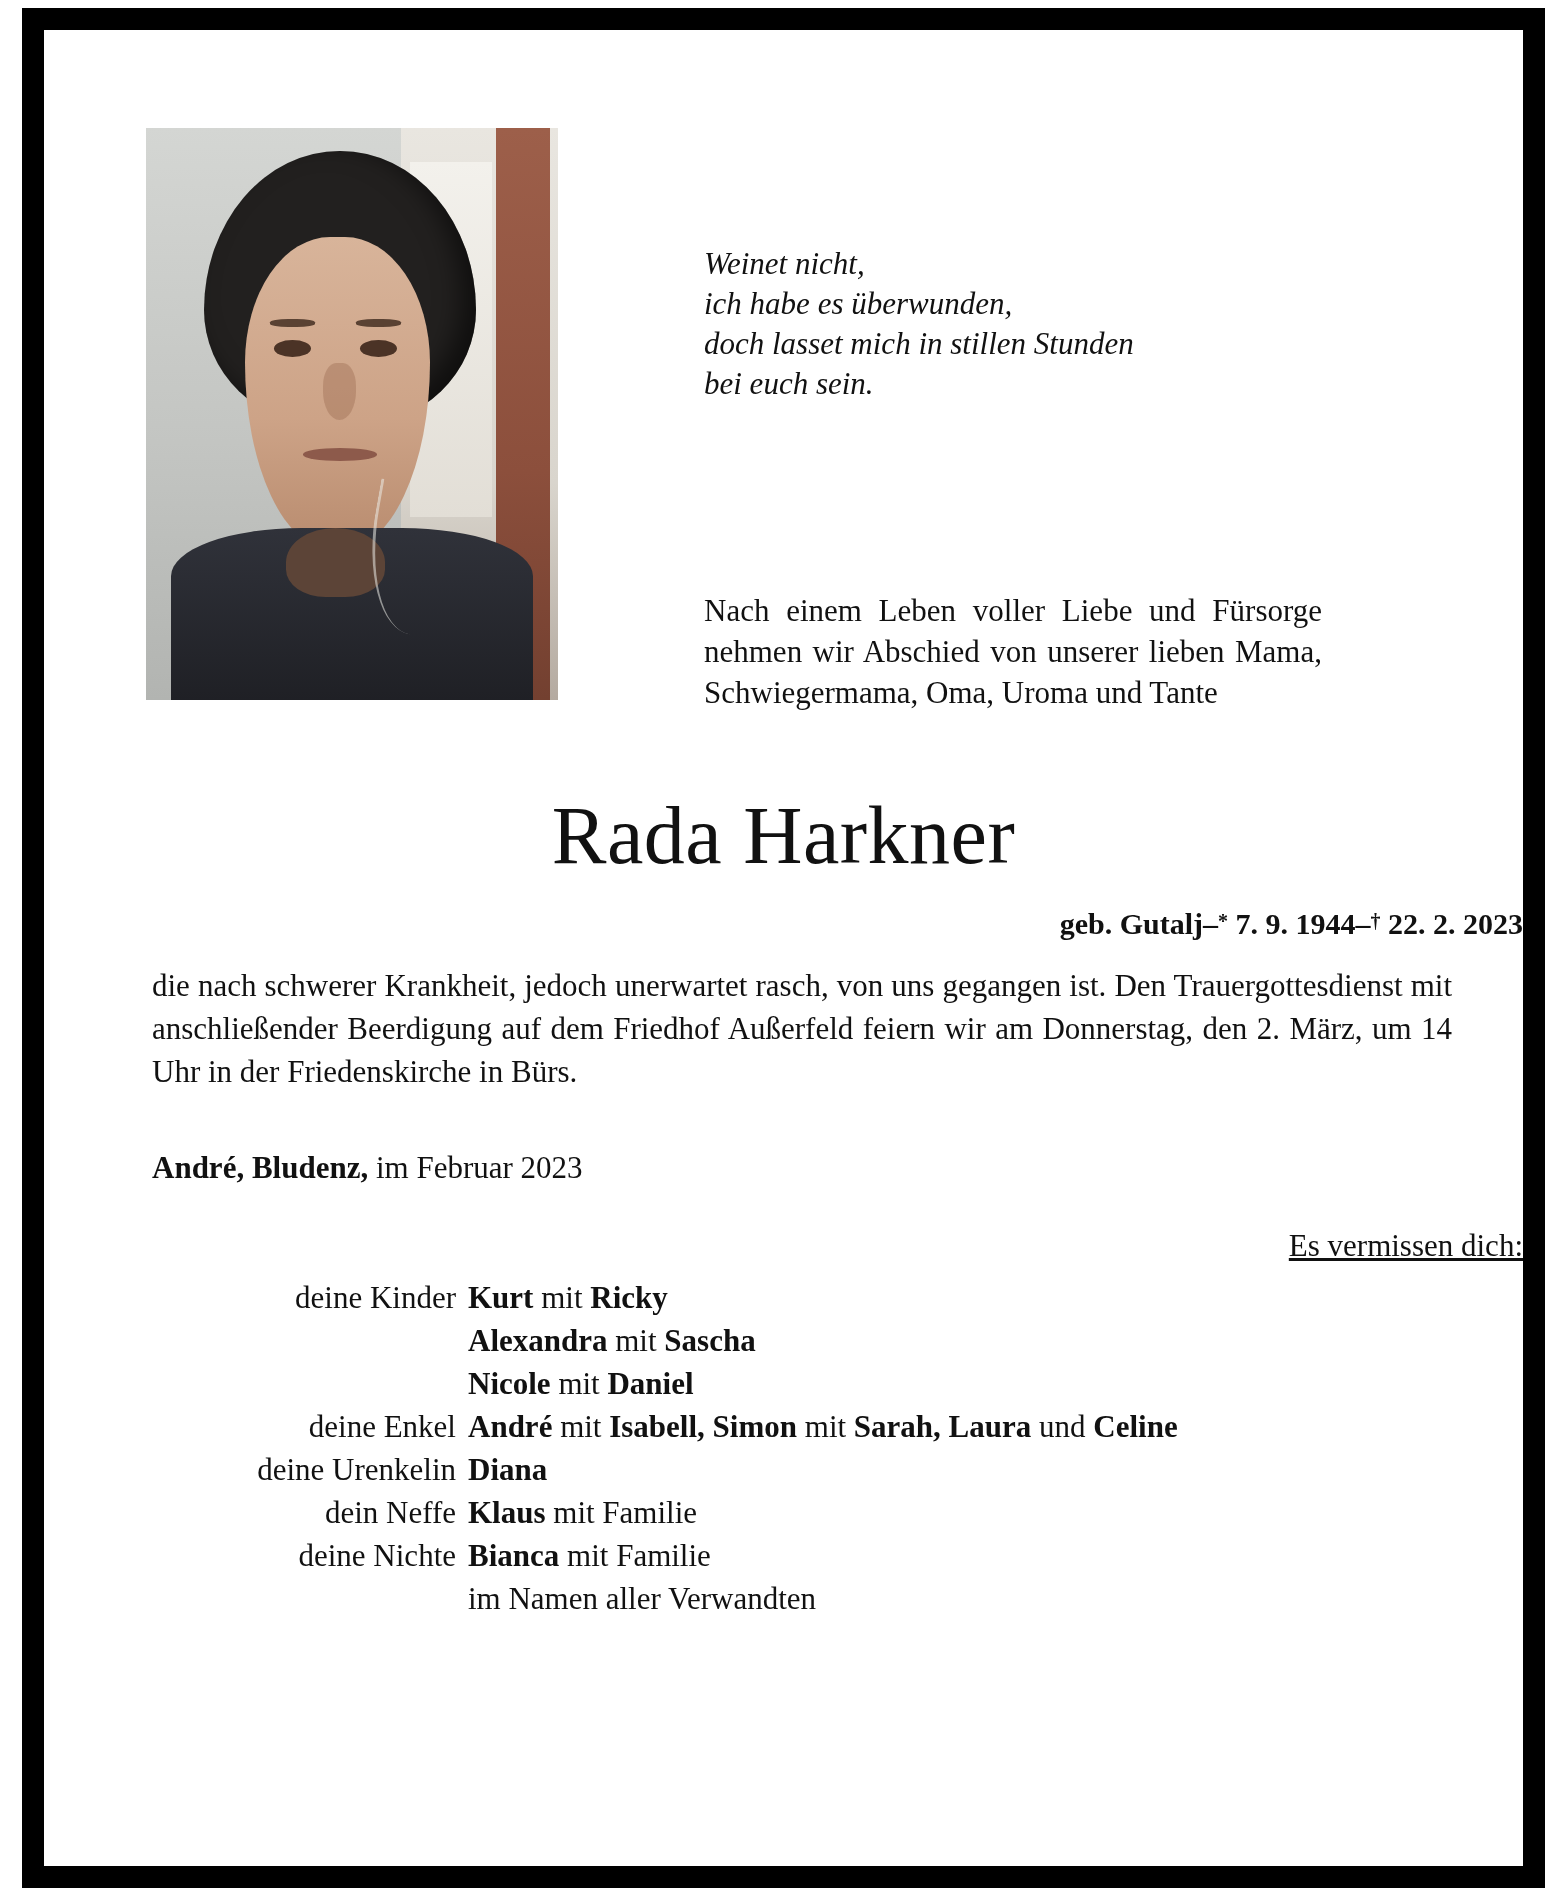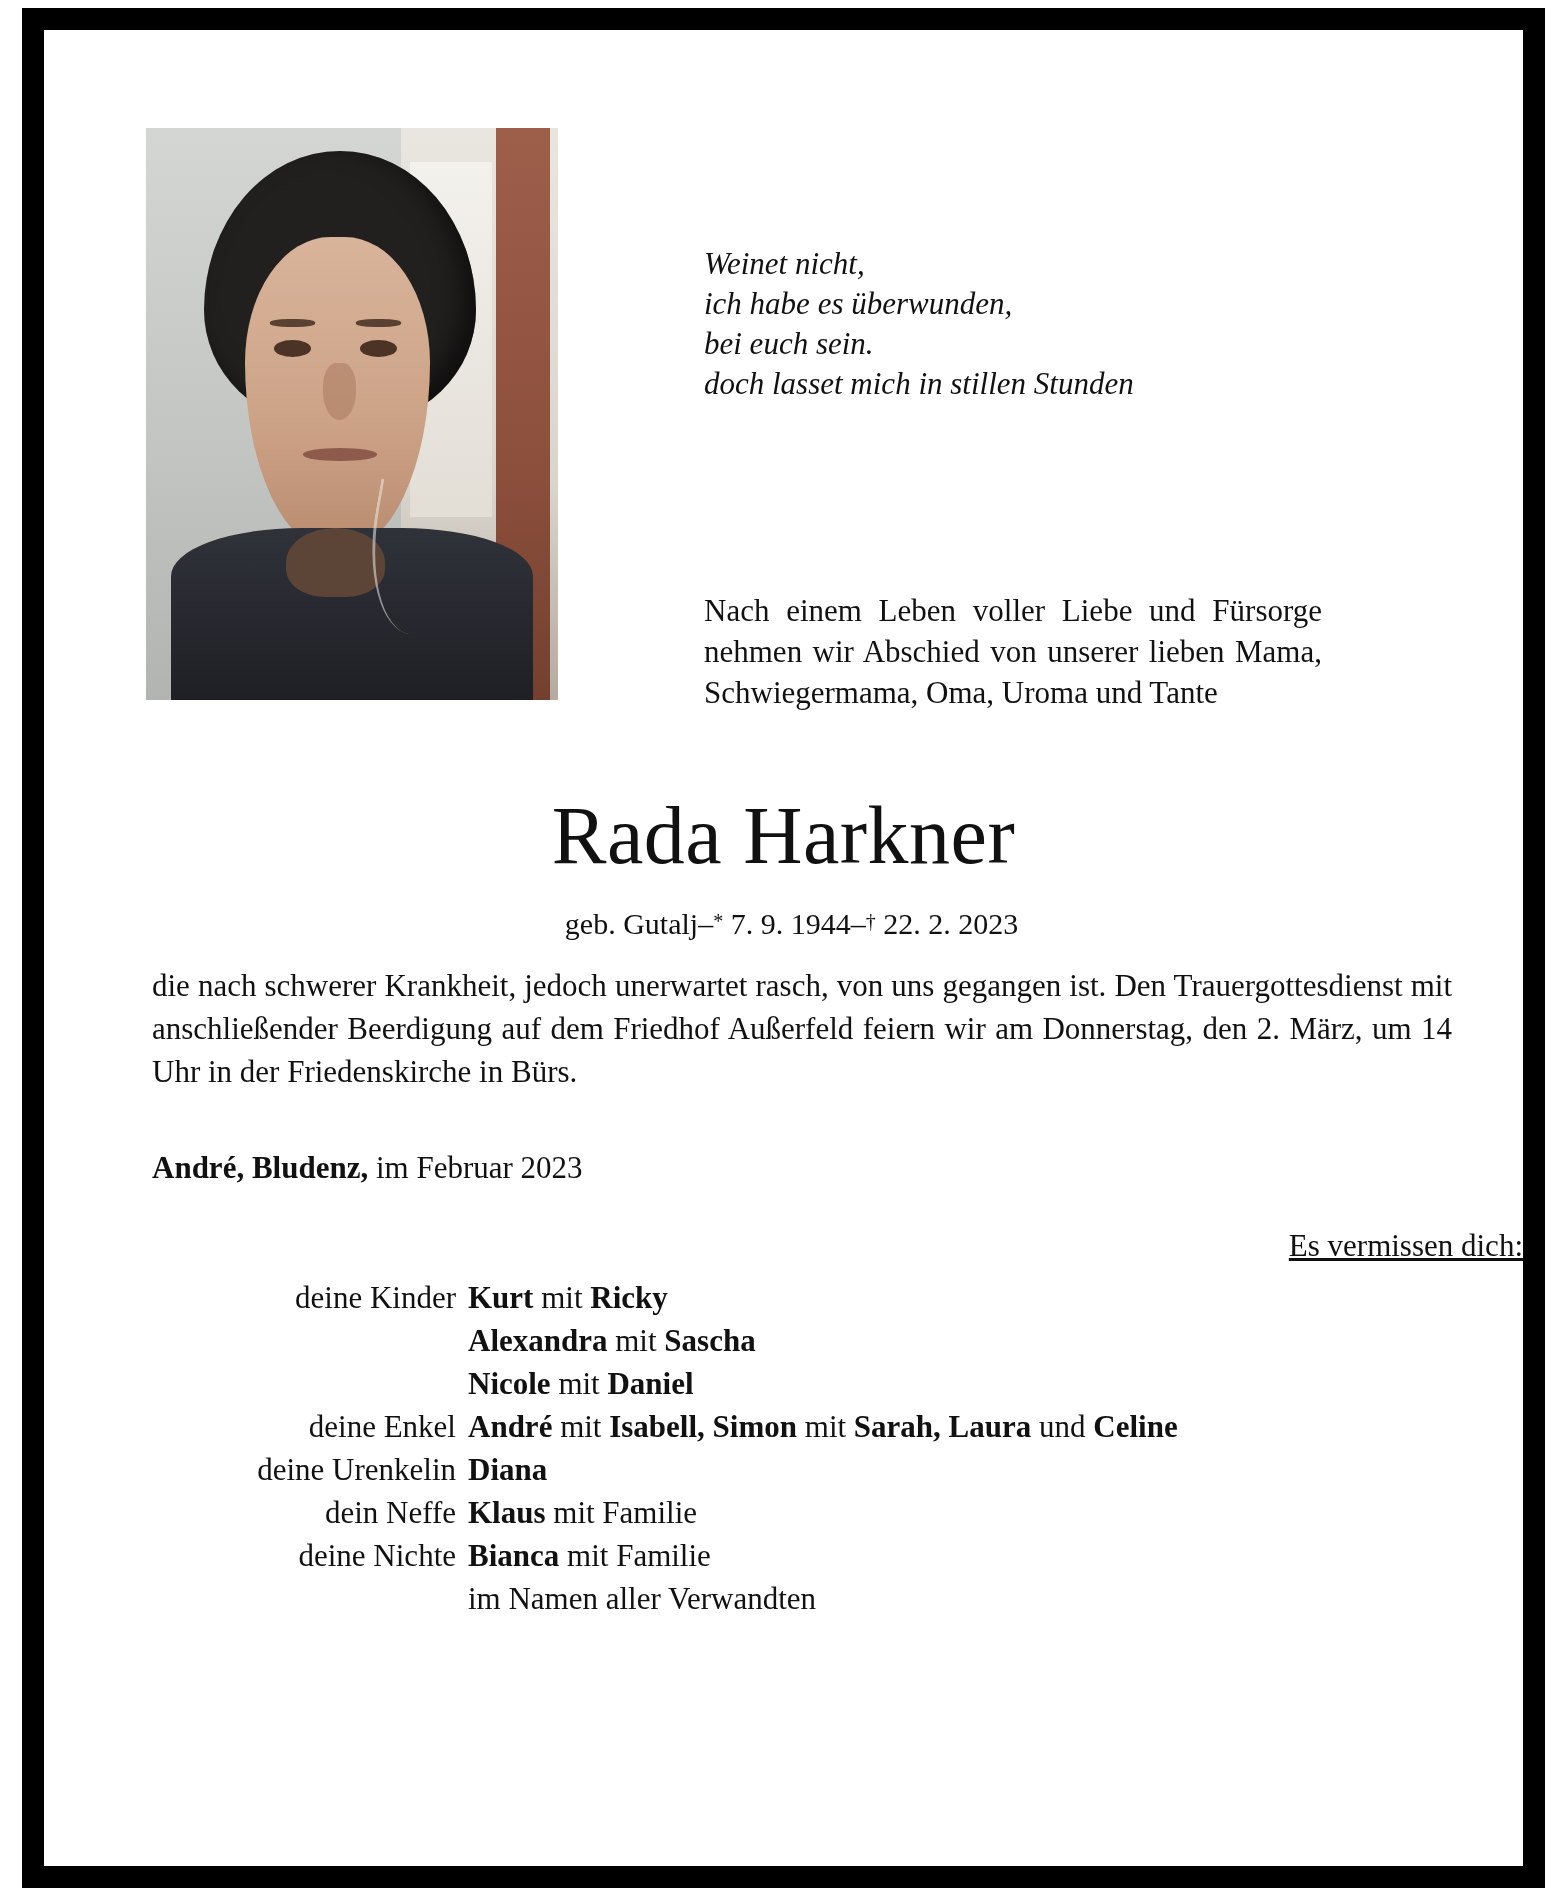--- a/index.html
+++ b/index.html
@@ -158,26 +158,26 @@
     left: 0;
     top: 760px;
     width: 100%;
     text-align: center;
     font-size: 82px;
     line-height: 92px;
     letter-spacing: 0.5px;
   }
   .sub {
     position: absolute;
-    left: 8px;
+    left: 0;
     top: 872px;
     width: 100%;
-    text-align: center;
+    text-align: right;
     font-size: 30px;
-    font-weight: normal;
+    font-weight: bold;
     line-height: 38px;
   }
   .sup { font-size: 20px; vertical-align: 6px; }
 
   
   .body-text {
     position: absolute;
     left: 108px;
     top: 934px;
     width: 1300px;
@@ -259,22 +259,22 @@
           <div class="nose"></div>
           <div class="mouth"></div>
           <div class="body"></div>
           <div class="collar"></div>
           <div class="strand"></div>
         </div>
 
         <div class="verse">
           <div>Weinet nicht,</div>
           <div>ich habe es überwunden,</div>
+          <div>doch lasset mich in stillen Stunden</div>
           <div>bei euch sein.</div>
-          <div>doch lasset mich in stillen Stunden</div>
         </div>
 
         <div class="intro">Nach einem Leben voller Liebe und Fürsorge nehmen wir Abschied von unserer lieben Mama, Schwiegermama, Oma, Uroma und Tante</div>
       </div>
 
       <div class="name">Rada Harkner</div>
 
       <div class="sub">
         <span>geb.</span>
         <span>Gutalj</span><span>–</span><span class="sup">*</span>

